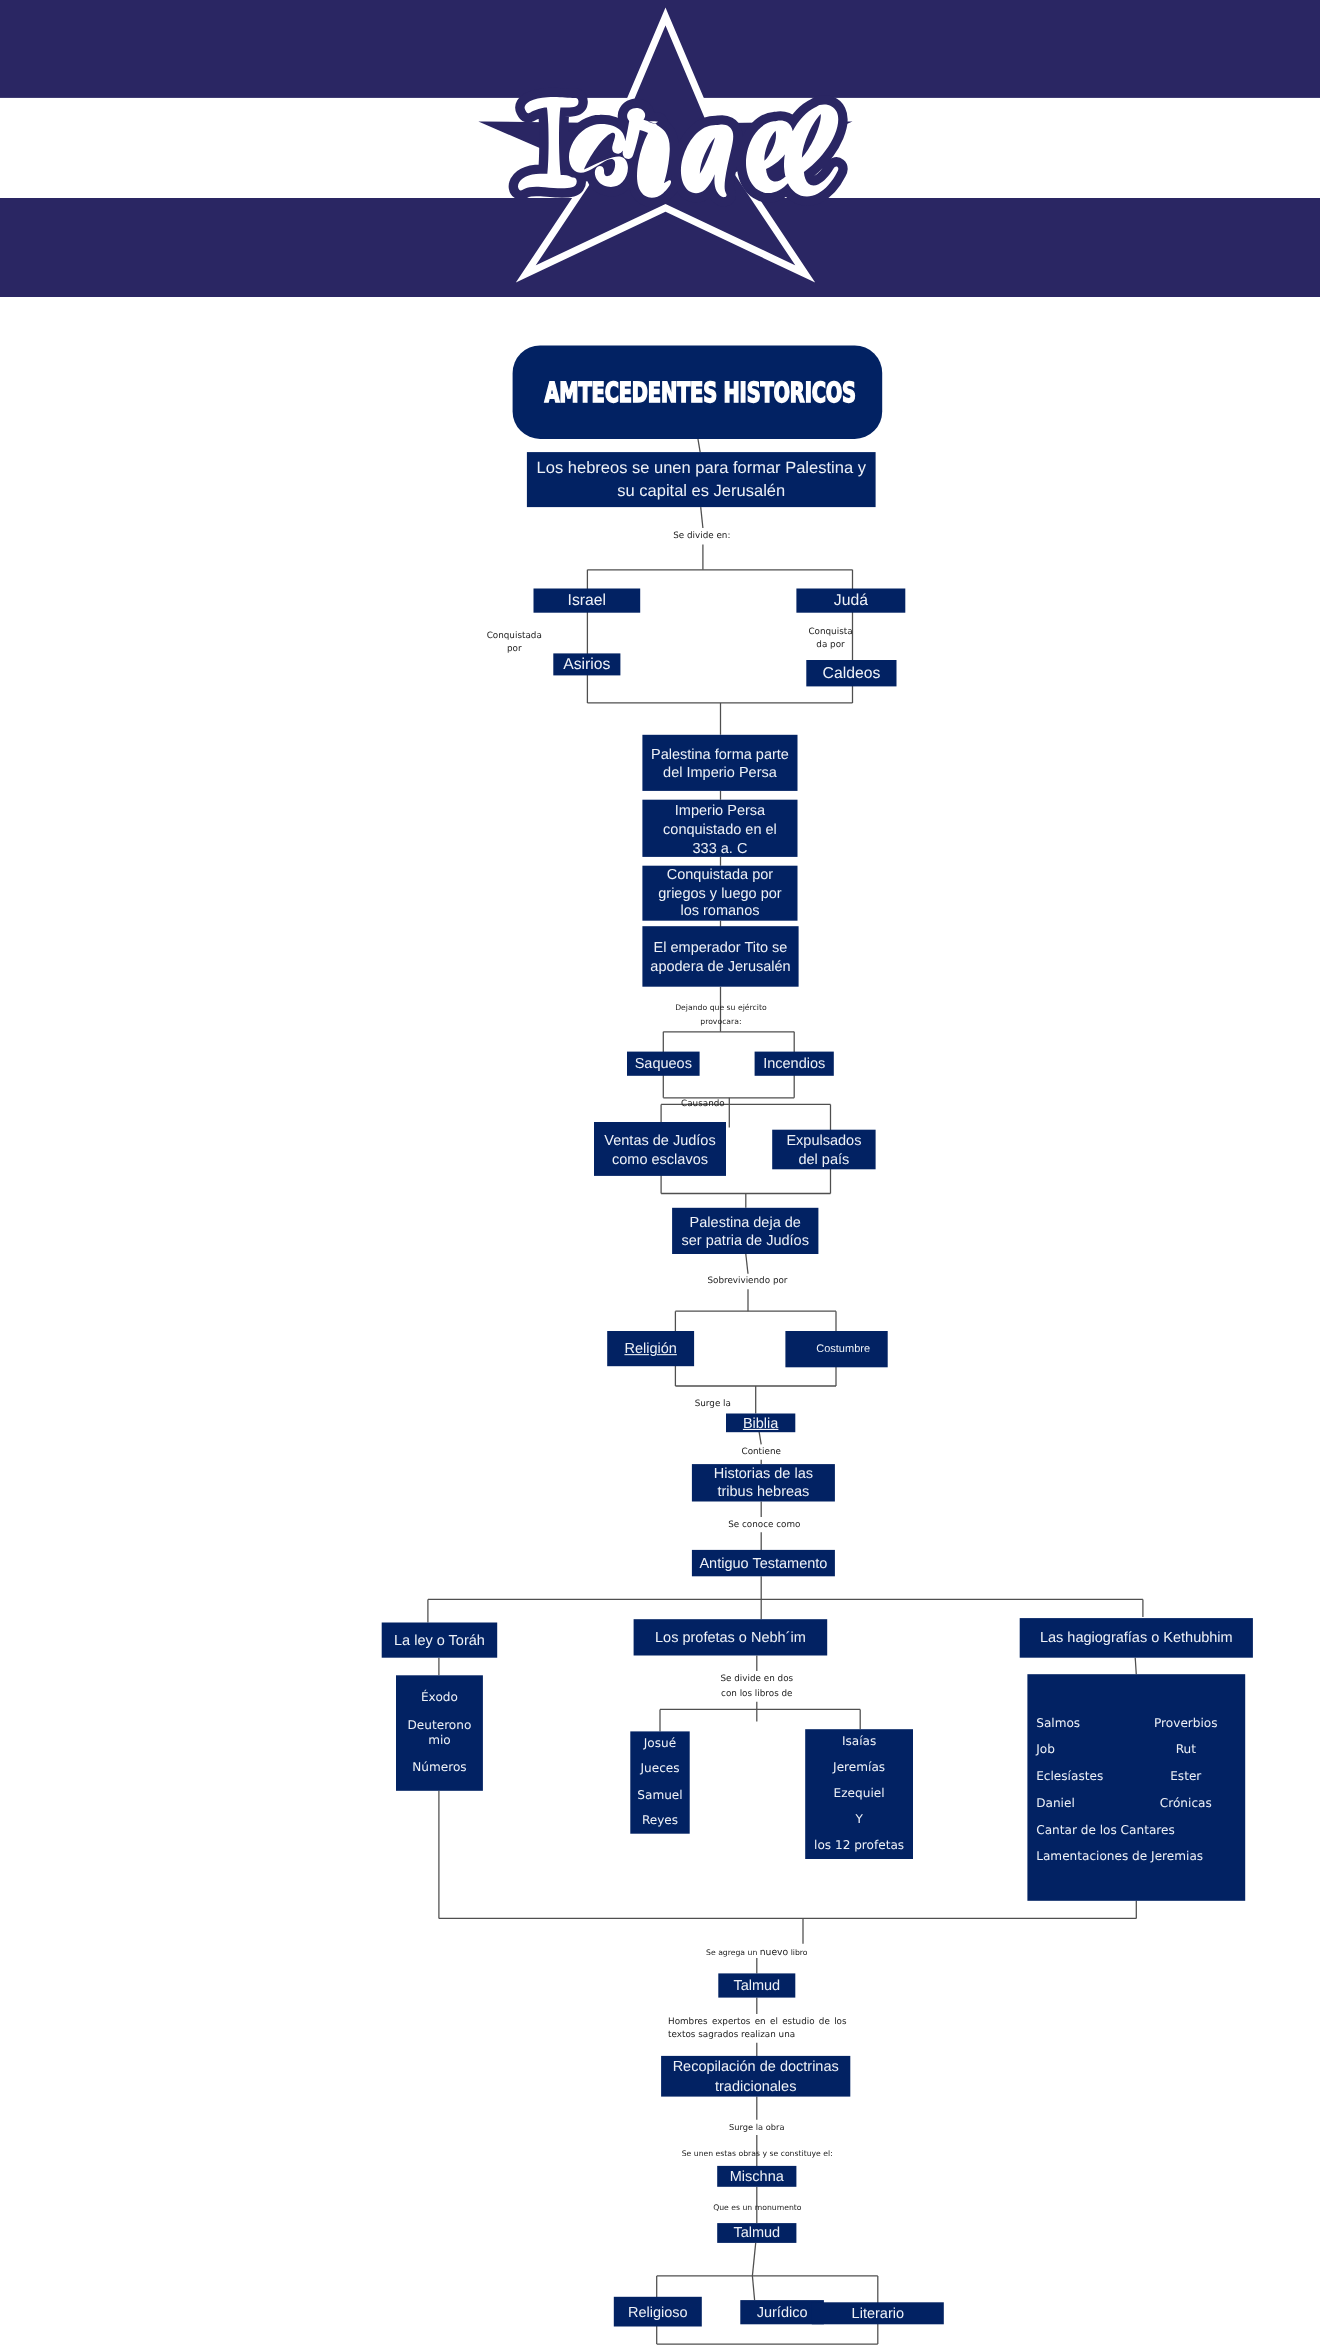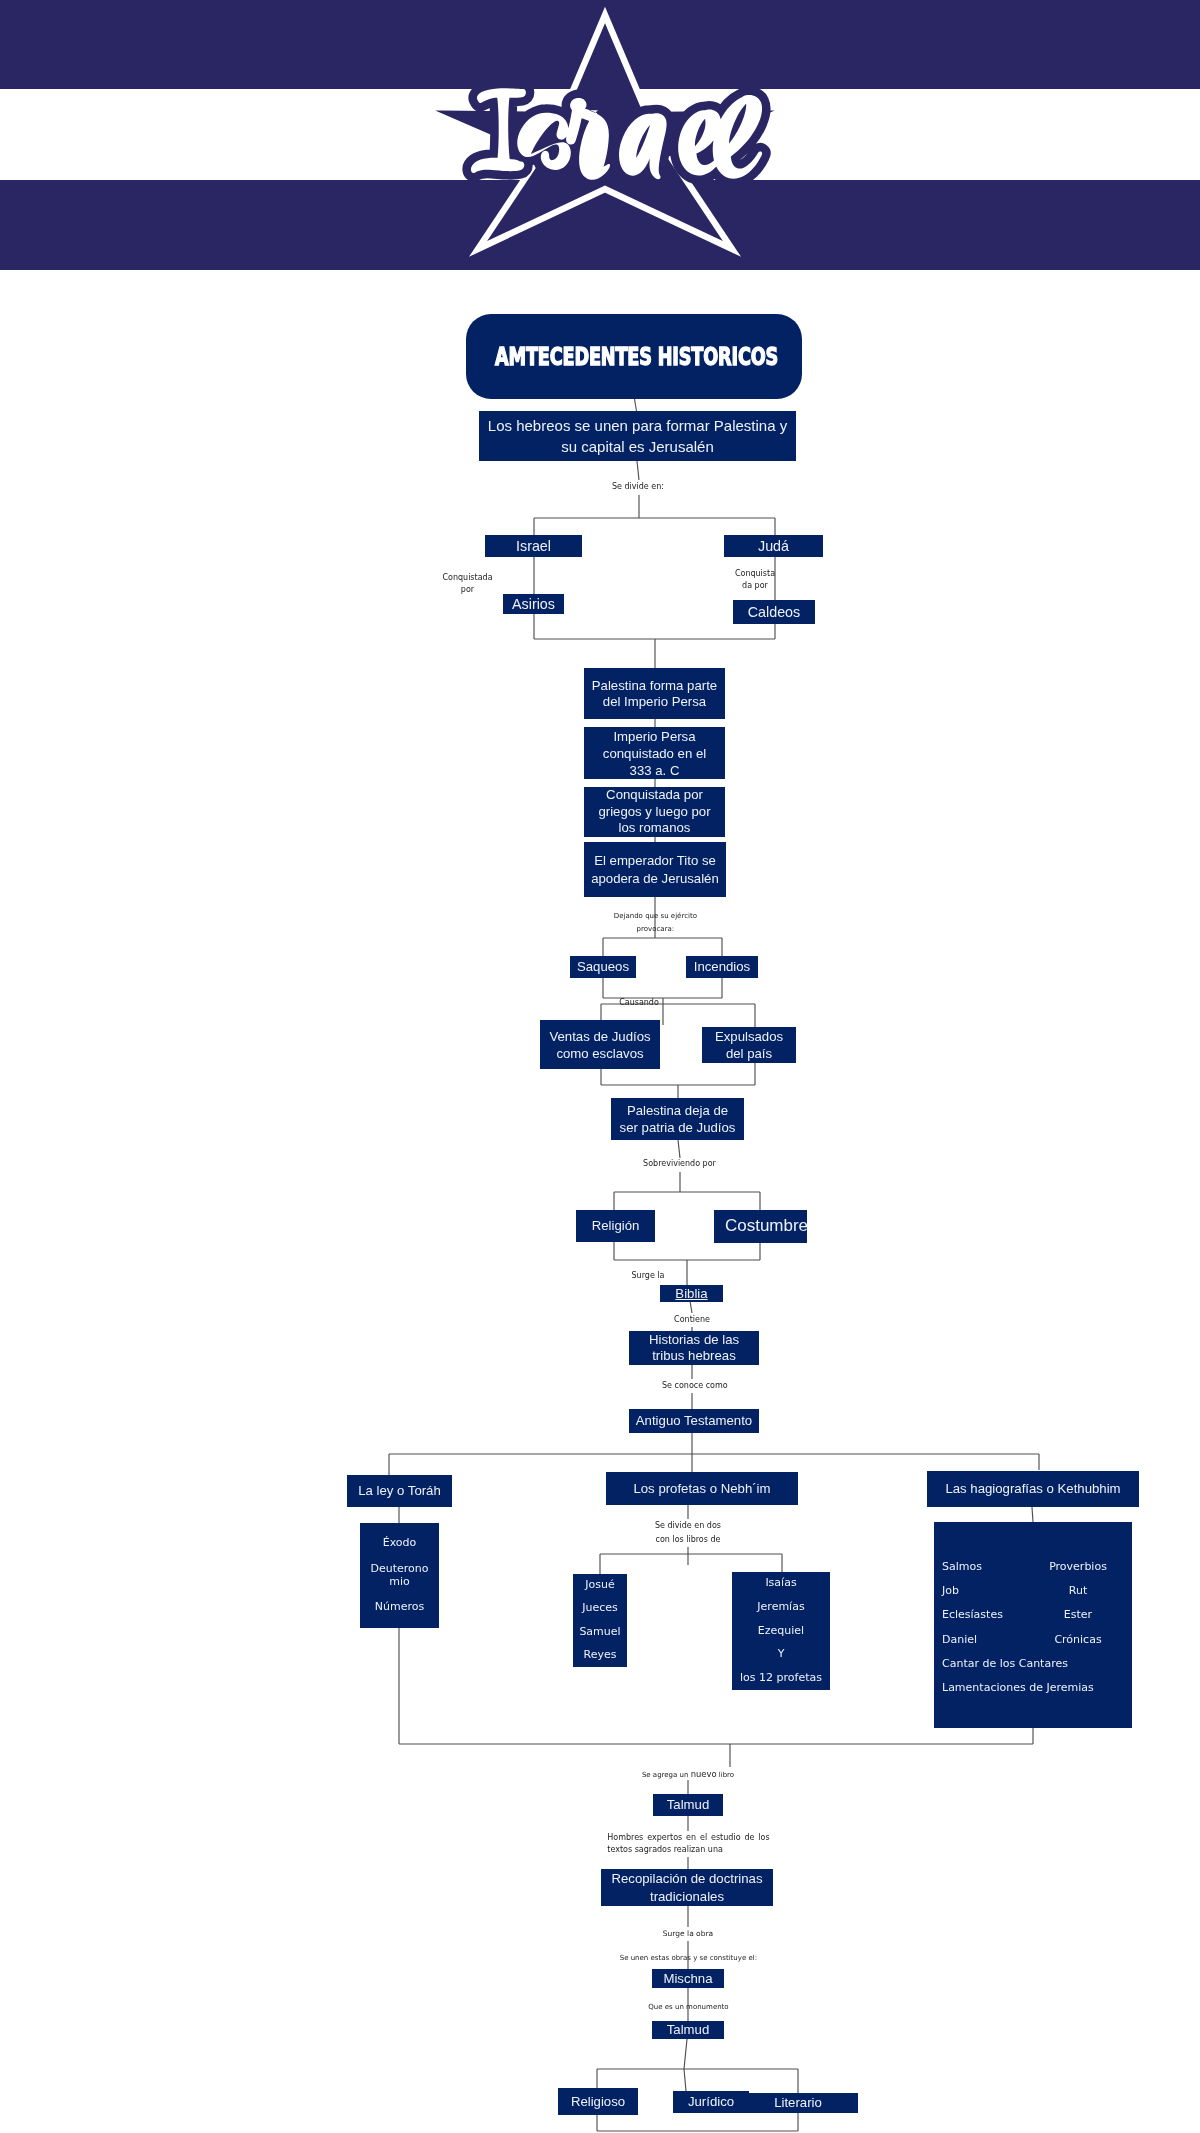--- a/index.html
+++ b/index.html
@@ -187,45 +187,45 @@
     </div>
 
   <div class="bx" style="left:702px;top:1027px;width:94px;height:36px;font-size:13.2px;line-height:17px;padding:0 4px;">
     <span>Expulsados del país</span>
     </div>
 
   <div class="bx" style="left:611px;top:1098px;width:133px;height:42px;font-size:13.2px;line-height:17px;padding:0 7px;">
     <span>Palestina deja de ser patria de Judíos</span>
     </div>
 
-  <div class="bx" style="left:576px;top:1210px;width:79px;height:32px;font-size:13.2px;">
+  <div class="bx" style="left:552px;top:1210px;width:79px;height:32px;font-size:13.2px;text-decoration:underline;">
     <span>Religión</span>
     </div>
 
-  <div class="bx" style="left:714px;top:1210px;width:93px;height:33px;font-size:17px;padding-left:12px;">
+  <div class="bx" style="left:714px;top:1210px;width:93px;height:33px;font-size:10px;padding-left:12px;">
     <span>Costumbre</span>
     </div>
 
   <div class="bx" style="left:660px;top:1285px;width:63px;height:17px;font-size:13.2px;text-decoration:underline;">
     <span>Biblia</span>
     </div>
 
   <div class="bx" style="left:629px;top:1331px;width:130px;height:34px;font-size:13.2px;line-height:16px;padding:0 4px;">
     <span>Historias de las tribus hebreas</span>
     </div>
 
   <div class="bx" style="left:629px;top:1409px;width:130px;height:24px;font-size:13.2px;">
     <span>Antiguo Testamento</span>
     </div>
 
   <div class="bx" style="left:347px;top:1475px;width:105px;height:32px;font-size:13.2px;">
     <span>La ley o Toráh</span>
     </div>
 
-  <div class="bx" style="left:606px;top:1472px;width:192px;height:33px;font-size:13.2px;">
+  <div class="bx" style="left:576px;top:1472px;width:176px;height:33px;font-size:13.2px;">
     <span>Los profetas o Nebh´im</span>
     </div>
 
   <div class="bx" style="left:927px;top:1471px;width:212px;height:36px;font-size:13.2px;">
     <span>Las hagiografías o Kethubhim</span>
     </div>
 
   <div class="bx" style="left:653px;top:1794px;width:70px;height:22px;font-size:13.2px;">
     <span>Talmud</span>
     </div>

